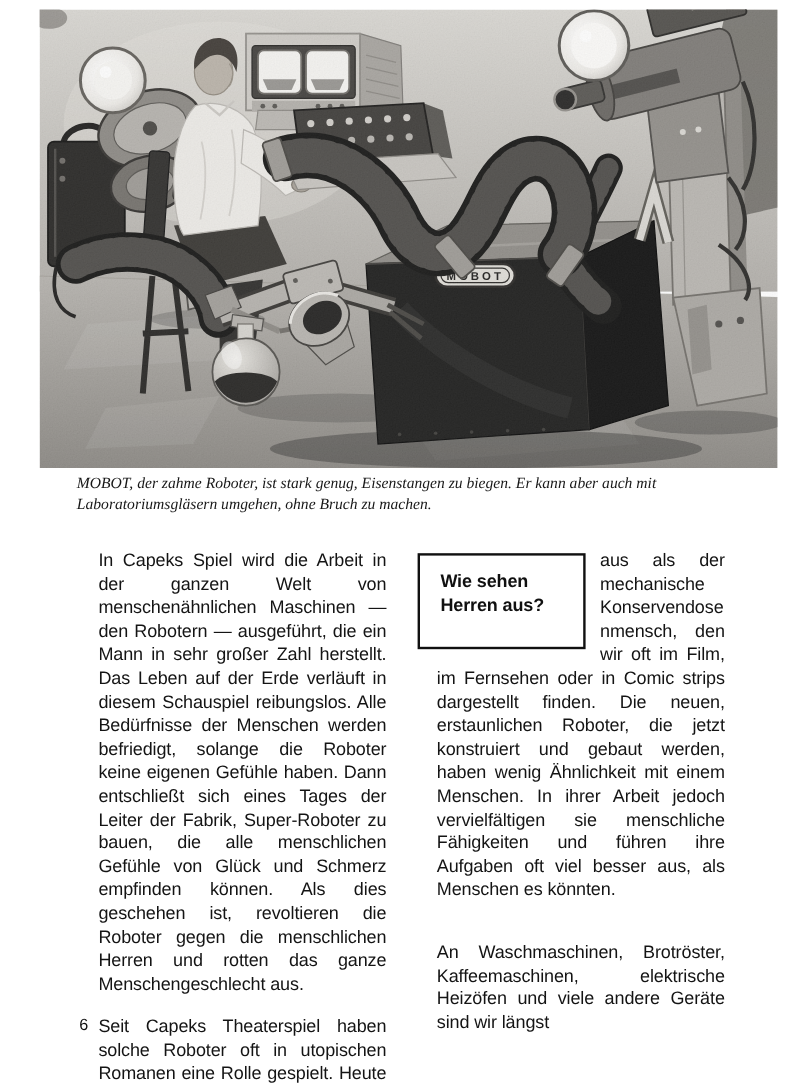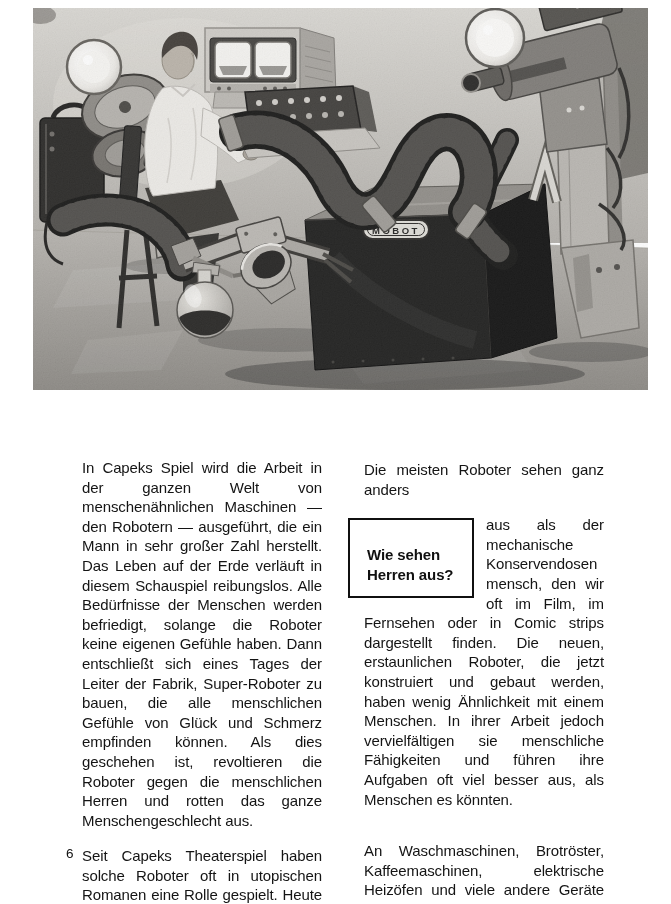--- a/index.html
+++ b/index.html
@@ -11,23 +11,23 @@
            font-family:"Liberation Serif",serif;font-style:italic;
            font-size:13px;line-height:16.5px;color:#161616;}
   .columns{position:absolute;left:66px;top:442px;width:554px;display:flex;gap:10px;}
   .col{width:272px;font-size:15px;line-height:19.6px;color:#141414;
        text-align:justify;letter-spacing:-0.1px;hyphens:auto;}
   .col p{margin:16px;overflow-wrap:break-word;}
   .p-gap{margin-top:6px !important;}
   .p-gap-lg{margin-top:18px !important;}
   .wrapblock{margin-top:5px;}
   .wrapblock::after{content:"";display:block;clear:both;}
-  .callout{float:left;box-sizing:border-box;width:126px;height:80px;
+  .callout{float:left;box-sizing:border-box;width:140px;height:80px;
            border:2.5px solid #101010;margin:3px 12px 7px 0;
-           padding:25px 4px 0 17px;background:#ffffff;}
+           padding:12px 4px 0 17px;background:#ffffff;}
   .callout span{display:block;font-weight:bold;font-size:15px;line-height:20px;
                 color:#101010;text-align:left;letter-spacing:-0.1px;}
   .pageno{position:absolute;left:66px;top:846px;font-size:13.5px;color:#111111;}
 </style>
 </head>
 <body>
 
 <div class="page">
 
   <figure class="photo">
@@ -258,28 +258,28 @@
           <ellipse cx="233" cy="258" rx="26" ry="21" fill="#b5b2ad" stroke="#3b3936" stroke-width="1.5"></ellipse>
           <ellipse cx="236" cy="258" rx="17" ry="13" fill="#1f1e1d"></ellipse>
           <path d="M210,250 A26 21 0 0 1 256,248" fill="none" stroke="#e8e6e2" stroke-width="2.5"></path>
         </g>
       </g>
 
       <rect width="615" height="382" filter="url(#grain)"></rect>
     </svg>
   </figure>
 
+  <p class="caption">MOBOT, der zahme Roboter, ist stark genug, Eisenstangen zu biegen. Er kann aber auch mit Laboratoriumsgläsern umgehen, ohne Bruch zu machen.</p>
 
   <div class="columns">
     <div class="col">
       <p>In Capeks Spiel wird die Arbeit in der ganzen Welt von menschenähnlichen Maschinen — den Robotern — ausgeführt, die ein Mann in sehr großer Zahl herstellt. Das Leben auf der Erde verläuft in diesem Schauspiel reibungslos. Alle Bedürfnisse der Menschen werden befriedigt, solange die Roboter keine eigenen Gefühle haben. Dann entschließt sich eines Tages der Leiter der Fabrik, Super-Roboter zu bauen, die alle menschlichen Gefühle von Glück und Schmerz empfinden können. Als dies geschehen ist, revoltieren die Roboter gegen die menschlichen Herren und rotten das ganze Menschengeschlecht aus.</p>
       <p class="p-gap">Seit Capeks Theaterspiel haben solche Roboter oft in utopischen Romanen eine Rolle gespielt. Heute aber sind die Roboter keine Phantasieschöpfungen mehr. Roboter sind unter uns — sie kontrollieren Fabrikationsmaschinen, sie übersetzen fremde Sprachen, sie len-</p>
     </div>
     <div class="col">
-      <p class="p-gap-lg">Die meisten Roboter sehen ganz anders</p>
       <div class="wrapblock">
         <div class="callout">
           <span>Wie sehen</span>
           <span>Herren aus?</span>
         </div>
         <p>aus als der mechanische Konservendosenmensch, den wir oft im Film, im Fernsehen oder in Comic strips dargestellt finden. Die neuen, erstaunlichen Roboter, die jetzt konstruiert und gebaut werden, haben wenig Ähnlichkeit mit einem Menschen. In ihrer Arbeit jedoch vervielfältigen sie menschliche Fähigkeiten und führen ihre Aufgaben oft viel besser aus, als Menschen es könnten.</p>
       </div>
       <p>An Waschmaschinen, Brotröster, Kaffeemaschinen, elektrische Heizöfen und viele andere Geräte sind wir längst</p>
     </div>
   </div>

